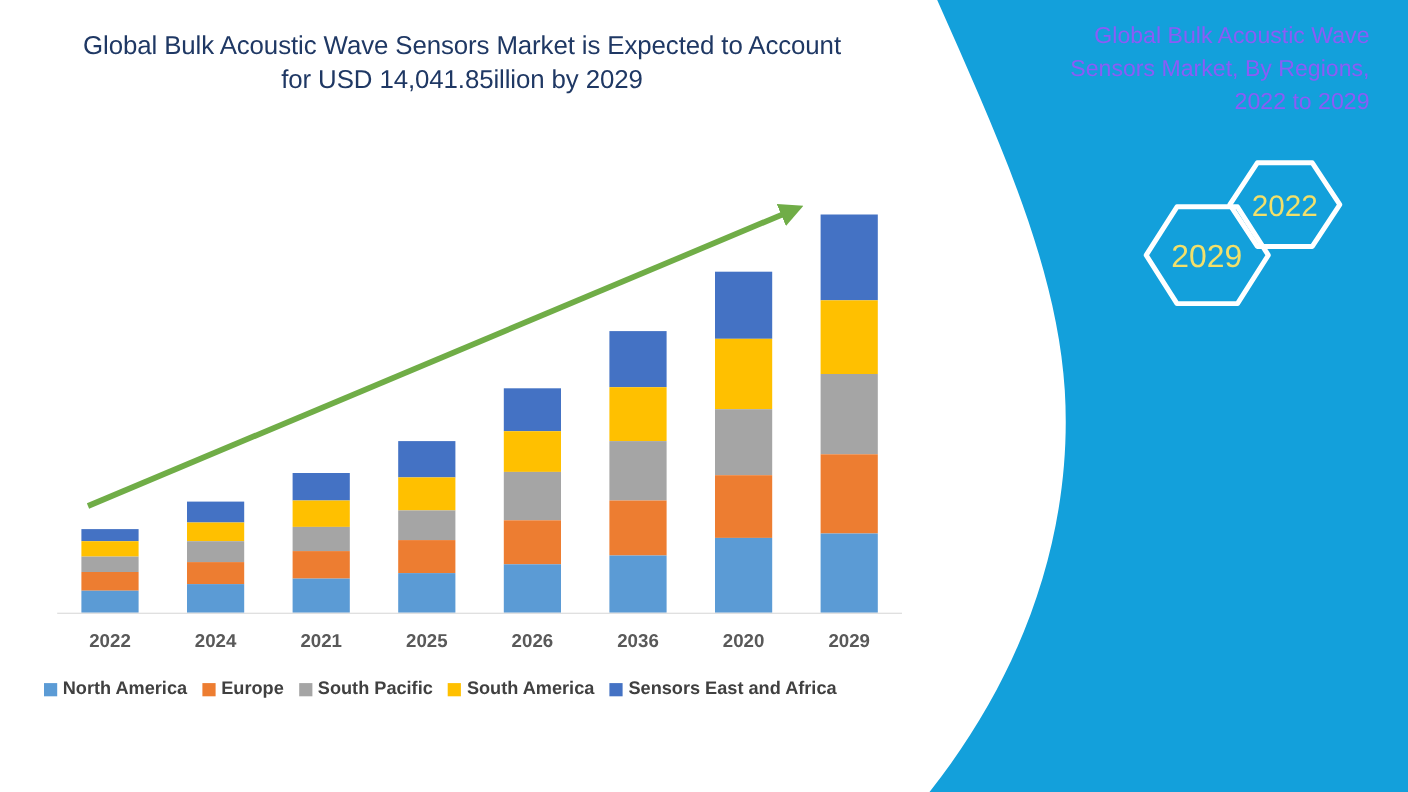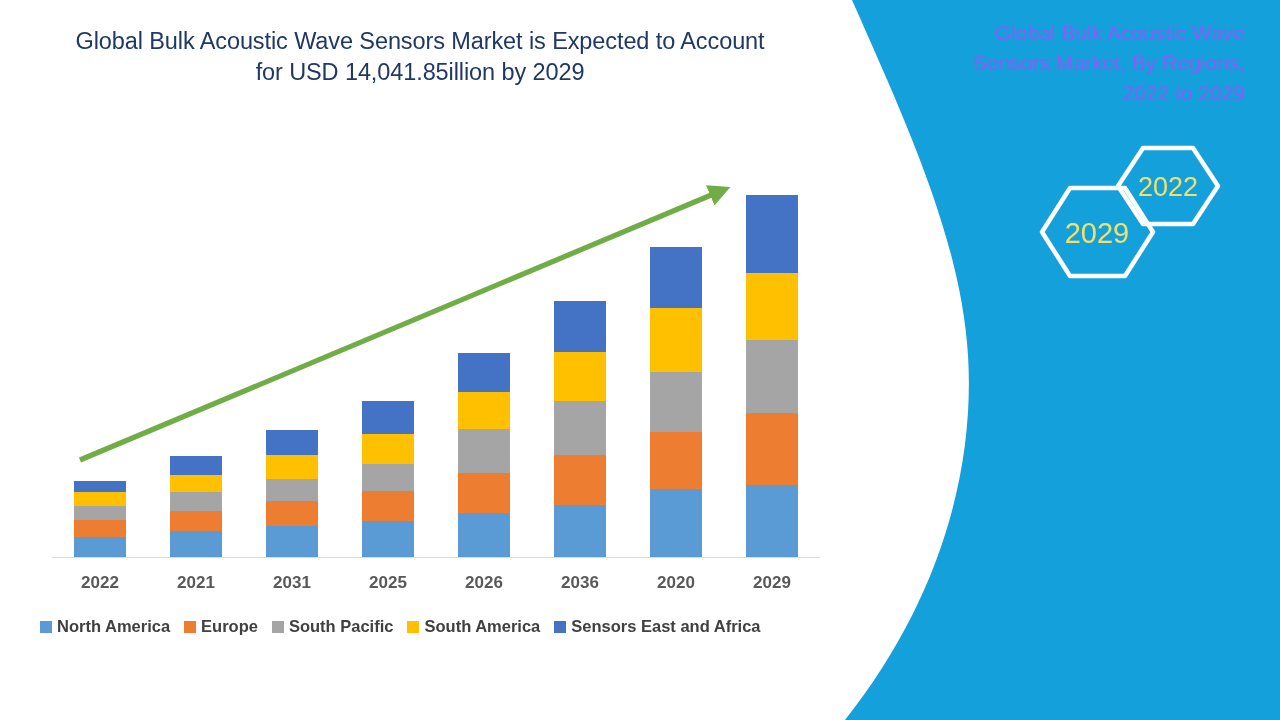--- a/index.html
+++ b/index.html
@@ -277,22 +277,22 @@
     <defs>
       <marker id="arrowhead" markerWidth="4.2" markerHeight="4.2" refX="1.2" refY="2.1" orient="auto">
         <polygon points="0,0 4.2,2.1 0,4.2" fill="#70ad47"></polygon>
       </marker>
     </defs>
     <line x1="80" y1="460" x2="716" y2="193" stroke="#70ad47" stroke-width="5.2" marker-end="url(#arrowhead)"></line>
   </svg>
 
   <div id="x-labels">
       <div>2022</div>
+      <div>2024</div>
       <div>2021</div>
-      <div>2031</div>
       <div>2025</div>
       <div>2026</div>
       <div>2036</div>
       <div>2020</div>
       <div>2029</div>
     </div>
 
   <div id="legend">
       <div class="legend-item">
         <span class="legend-swatch" style="background: rgb(91, 155, 213);"></span>

